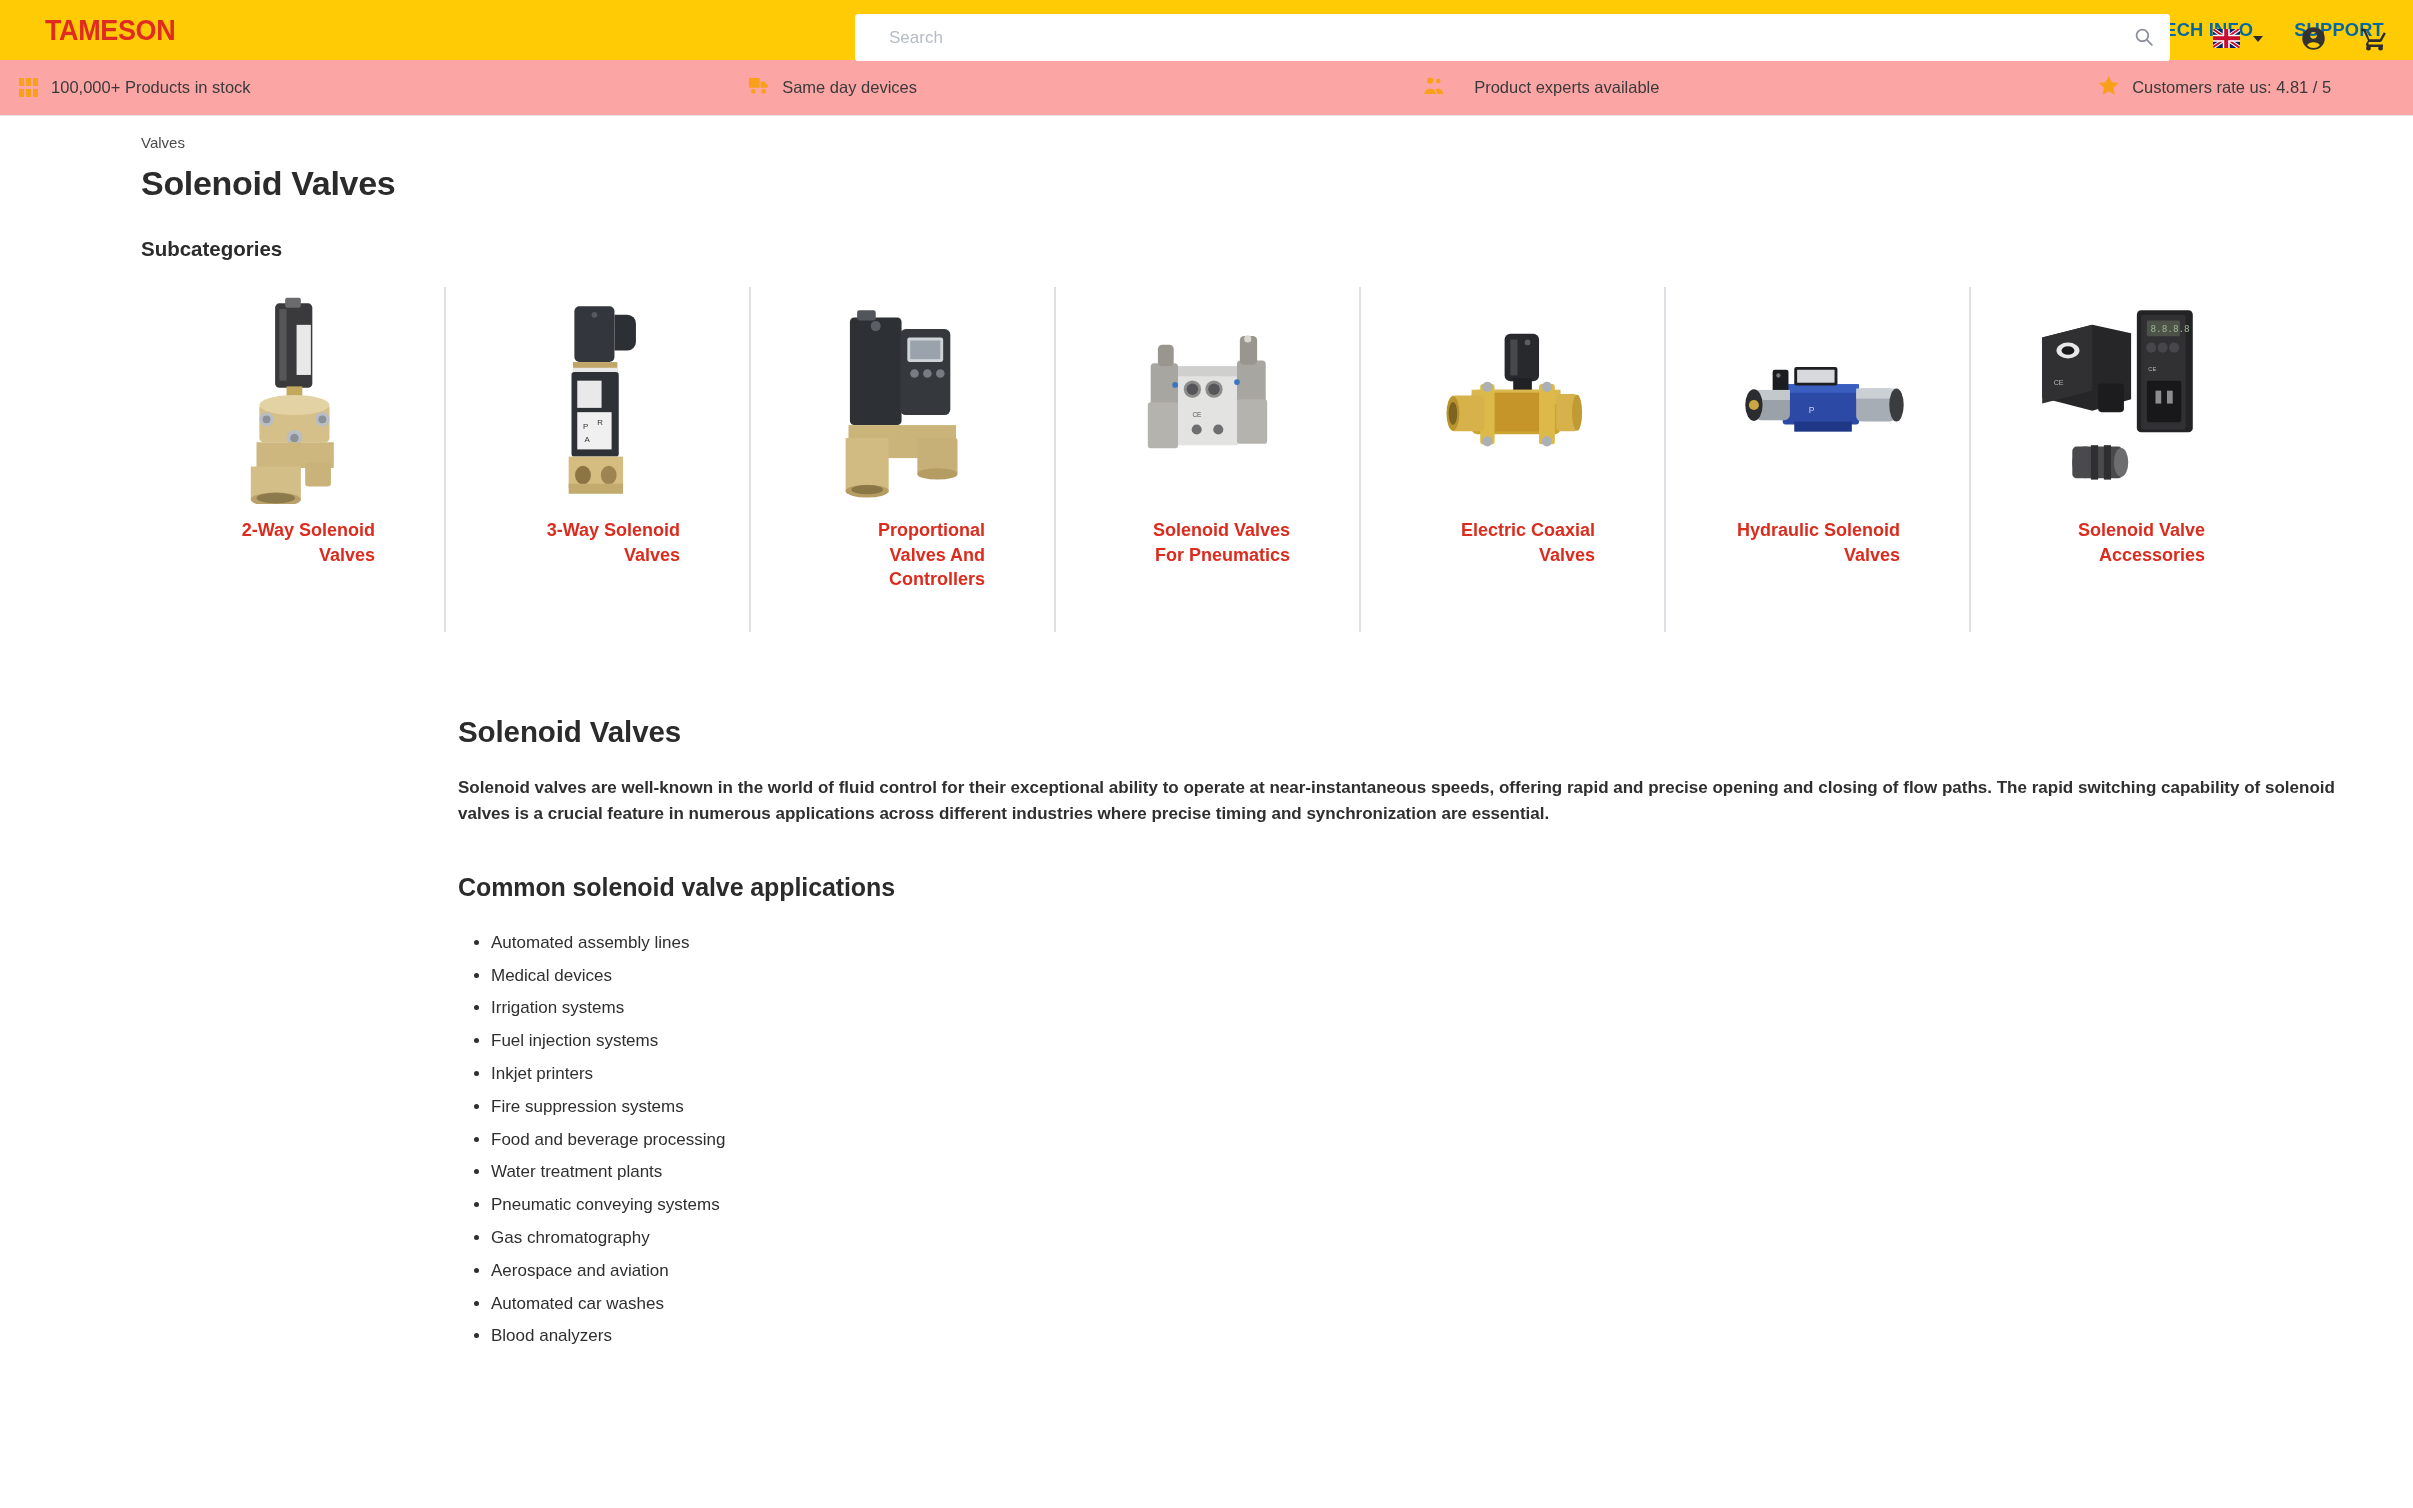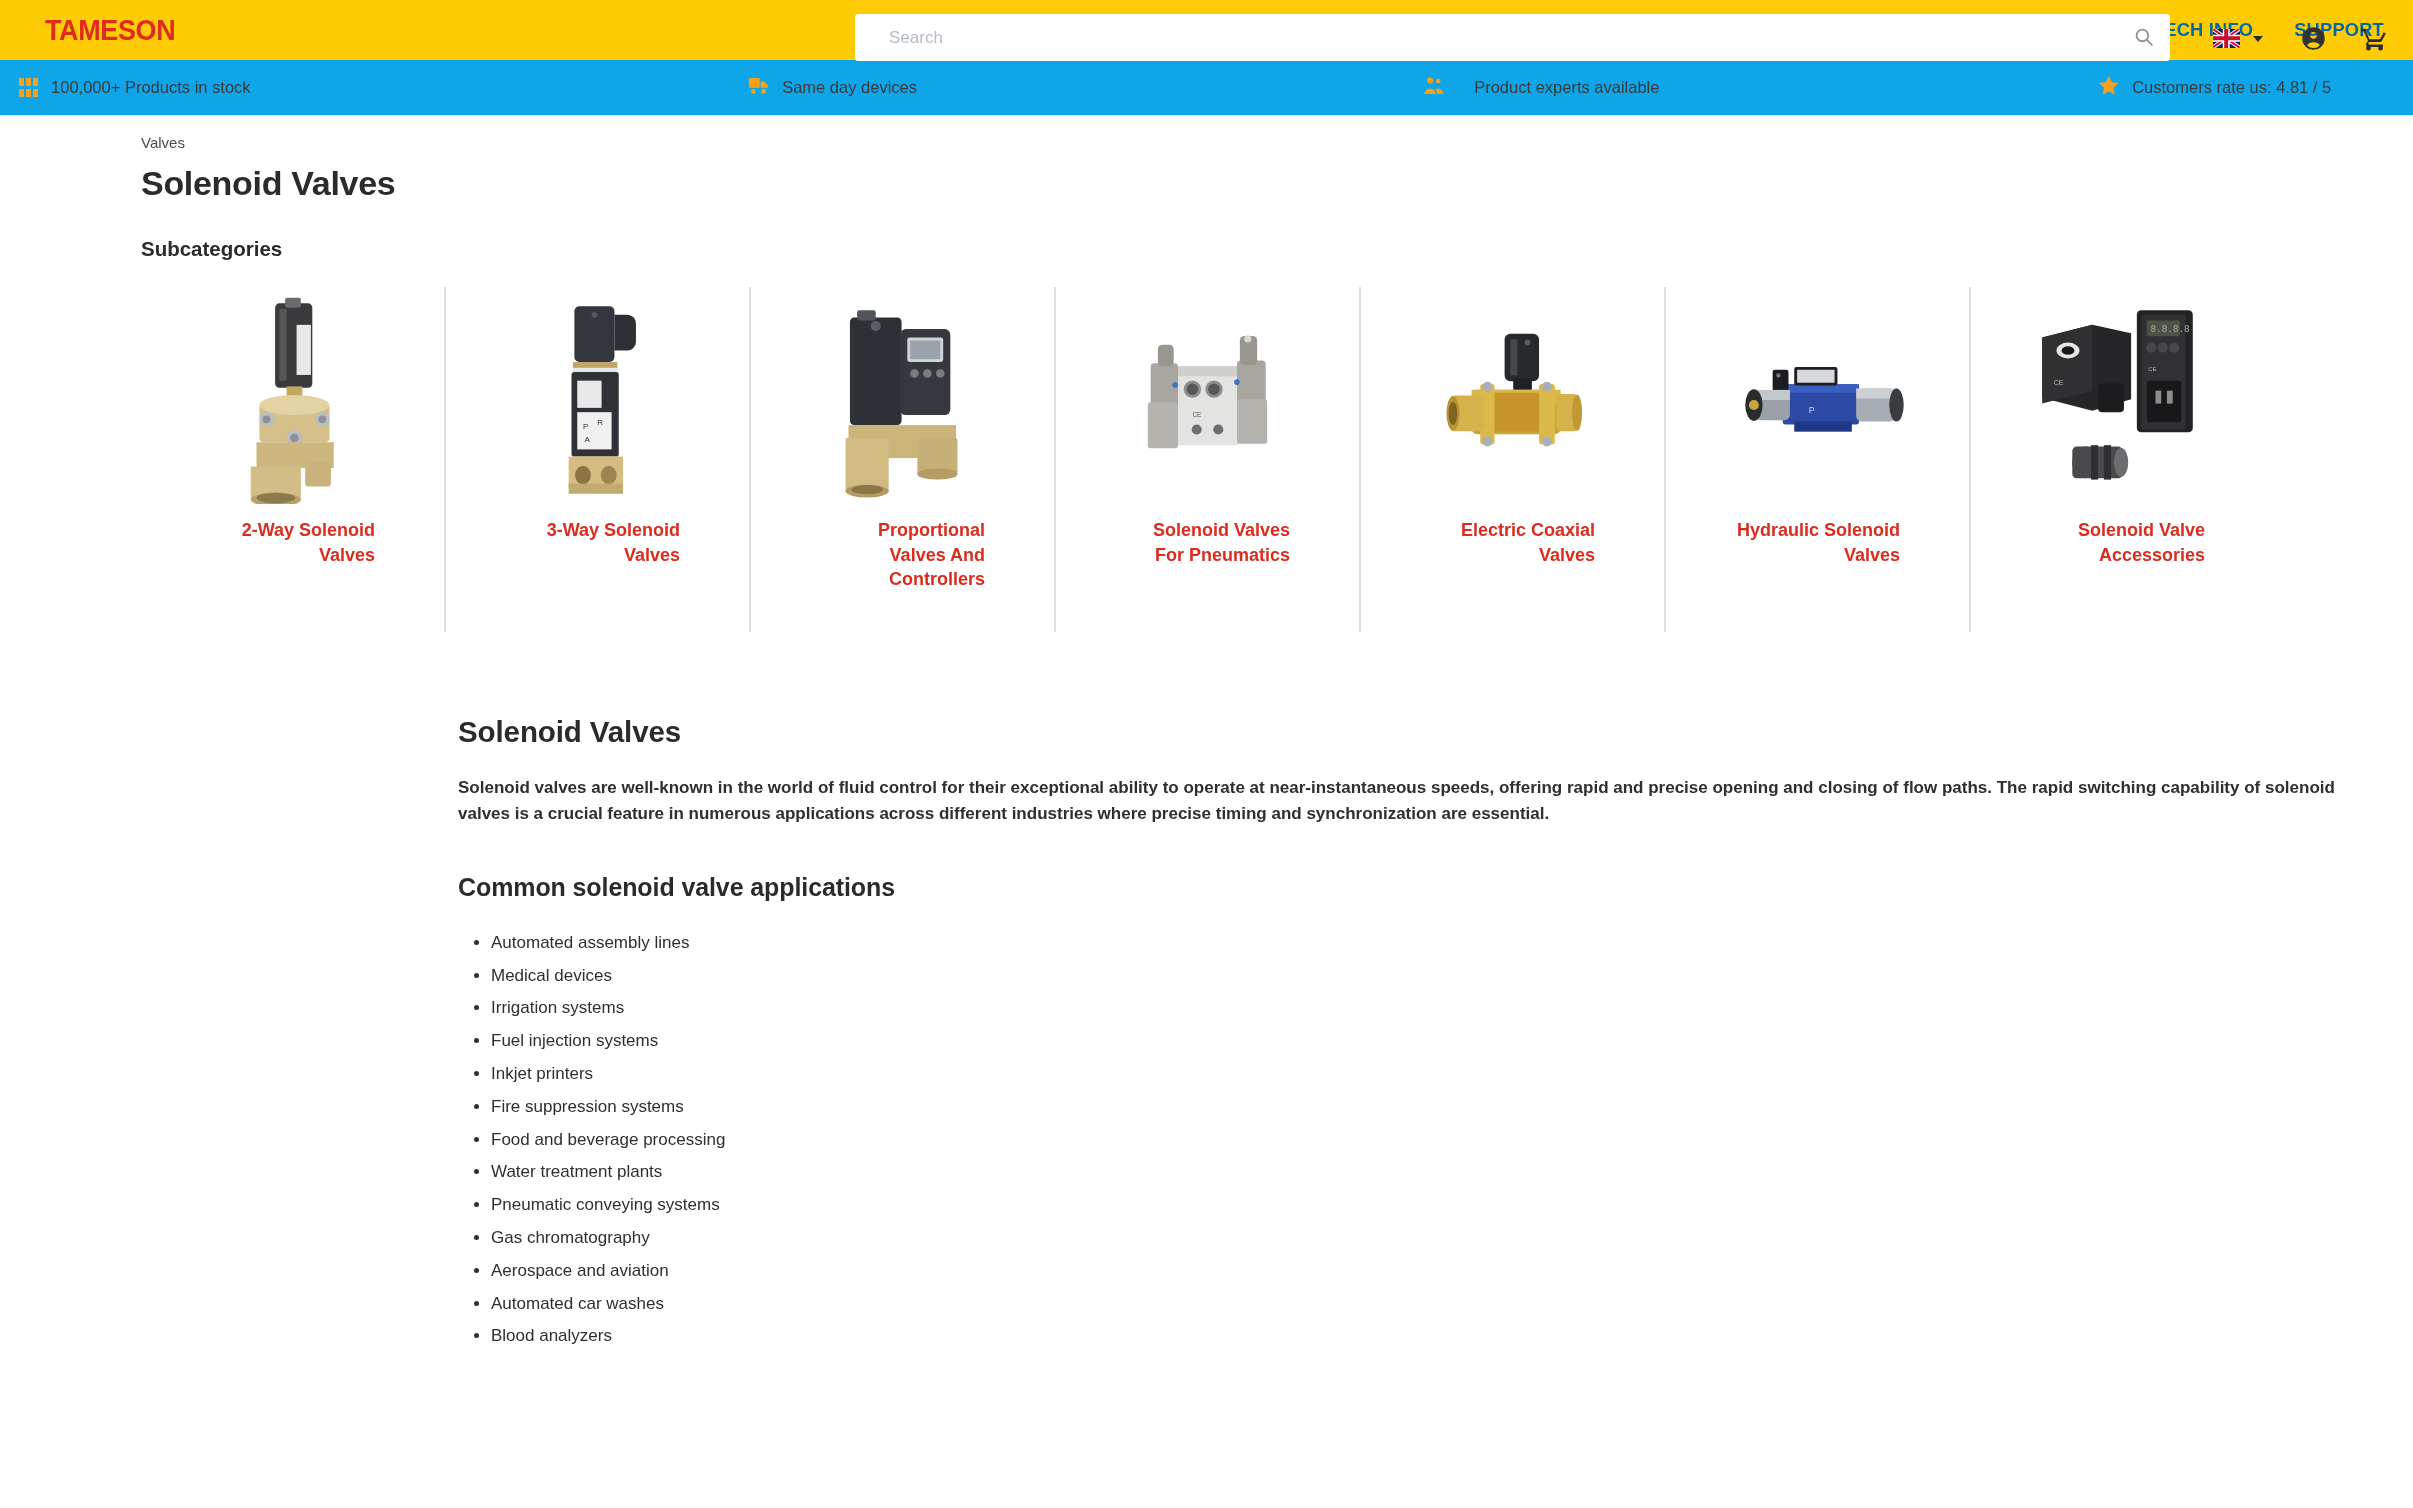--- a/index.html
+++ b/index.html
@@ -127,21 +127,21 @@
     cursor: pointer;
   }
   .icon-btn {
     display: flex; align-items: center; justify-content: center;
     cursor: pointer; background: none; border: none;
   }
 
   
   .usp-bar {
     height: 56px;
-    background: #0ea5e9;
+    background: #fca5a5;
     border-bottom: 0.7px solid #e6e6e6;
     display: flex;
     align-items: center;
   }
   .usp {
     display: flex;
     align-items: center;
     gap: 13px;
     font-size: 16.5px;
     color: #3a3a3a;

